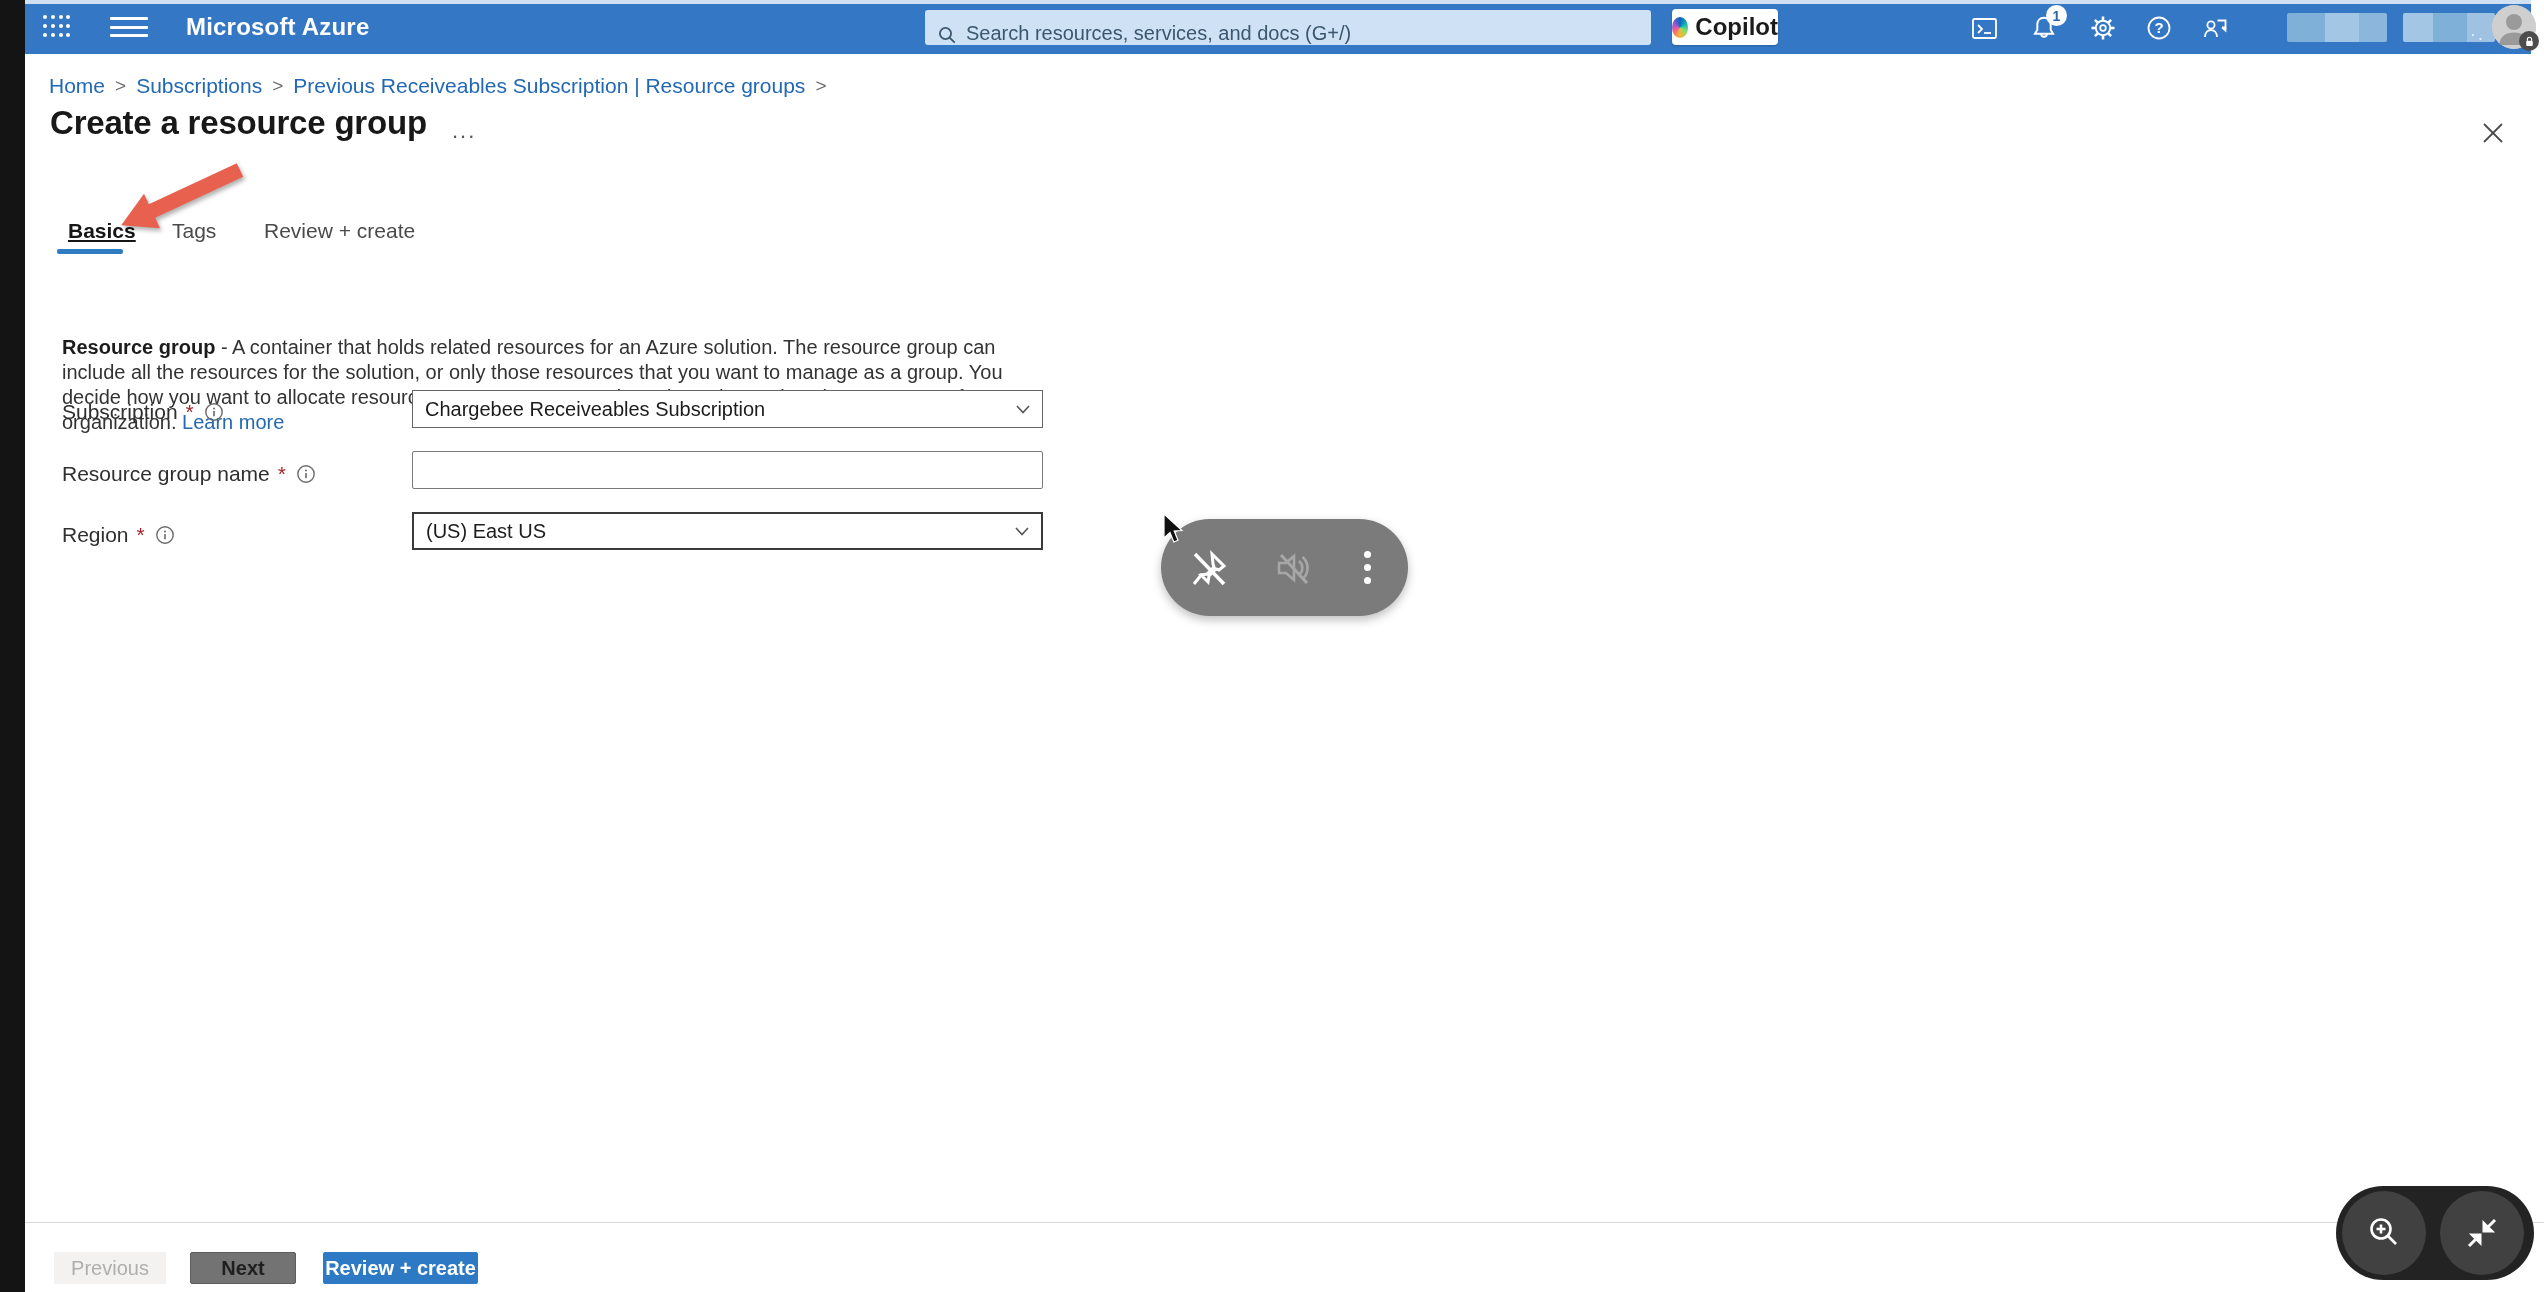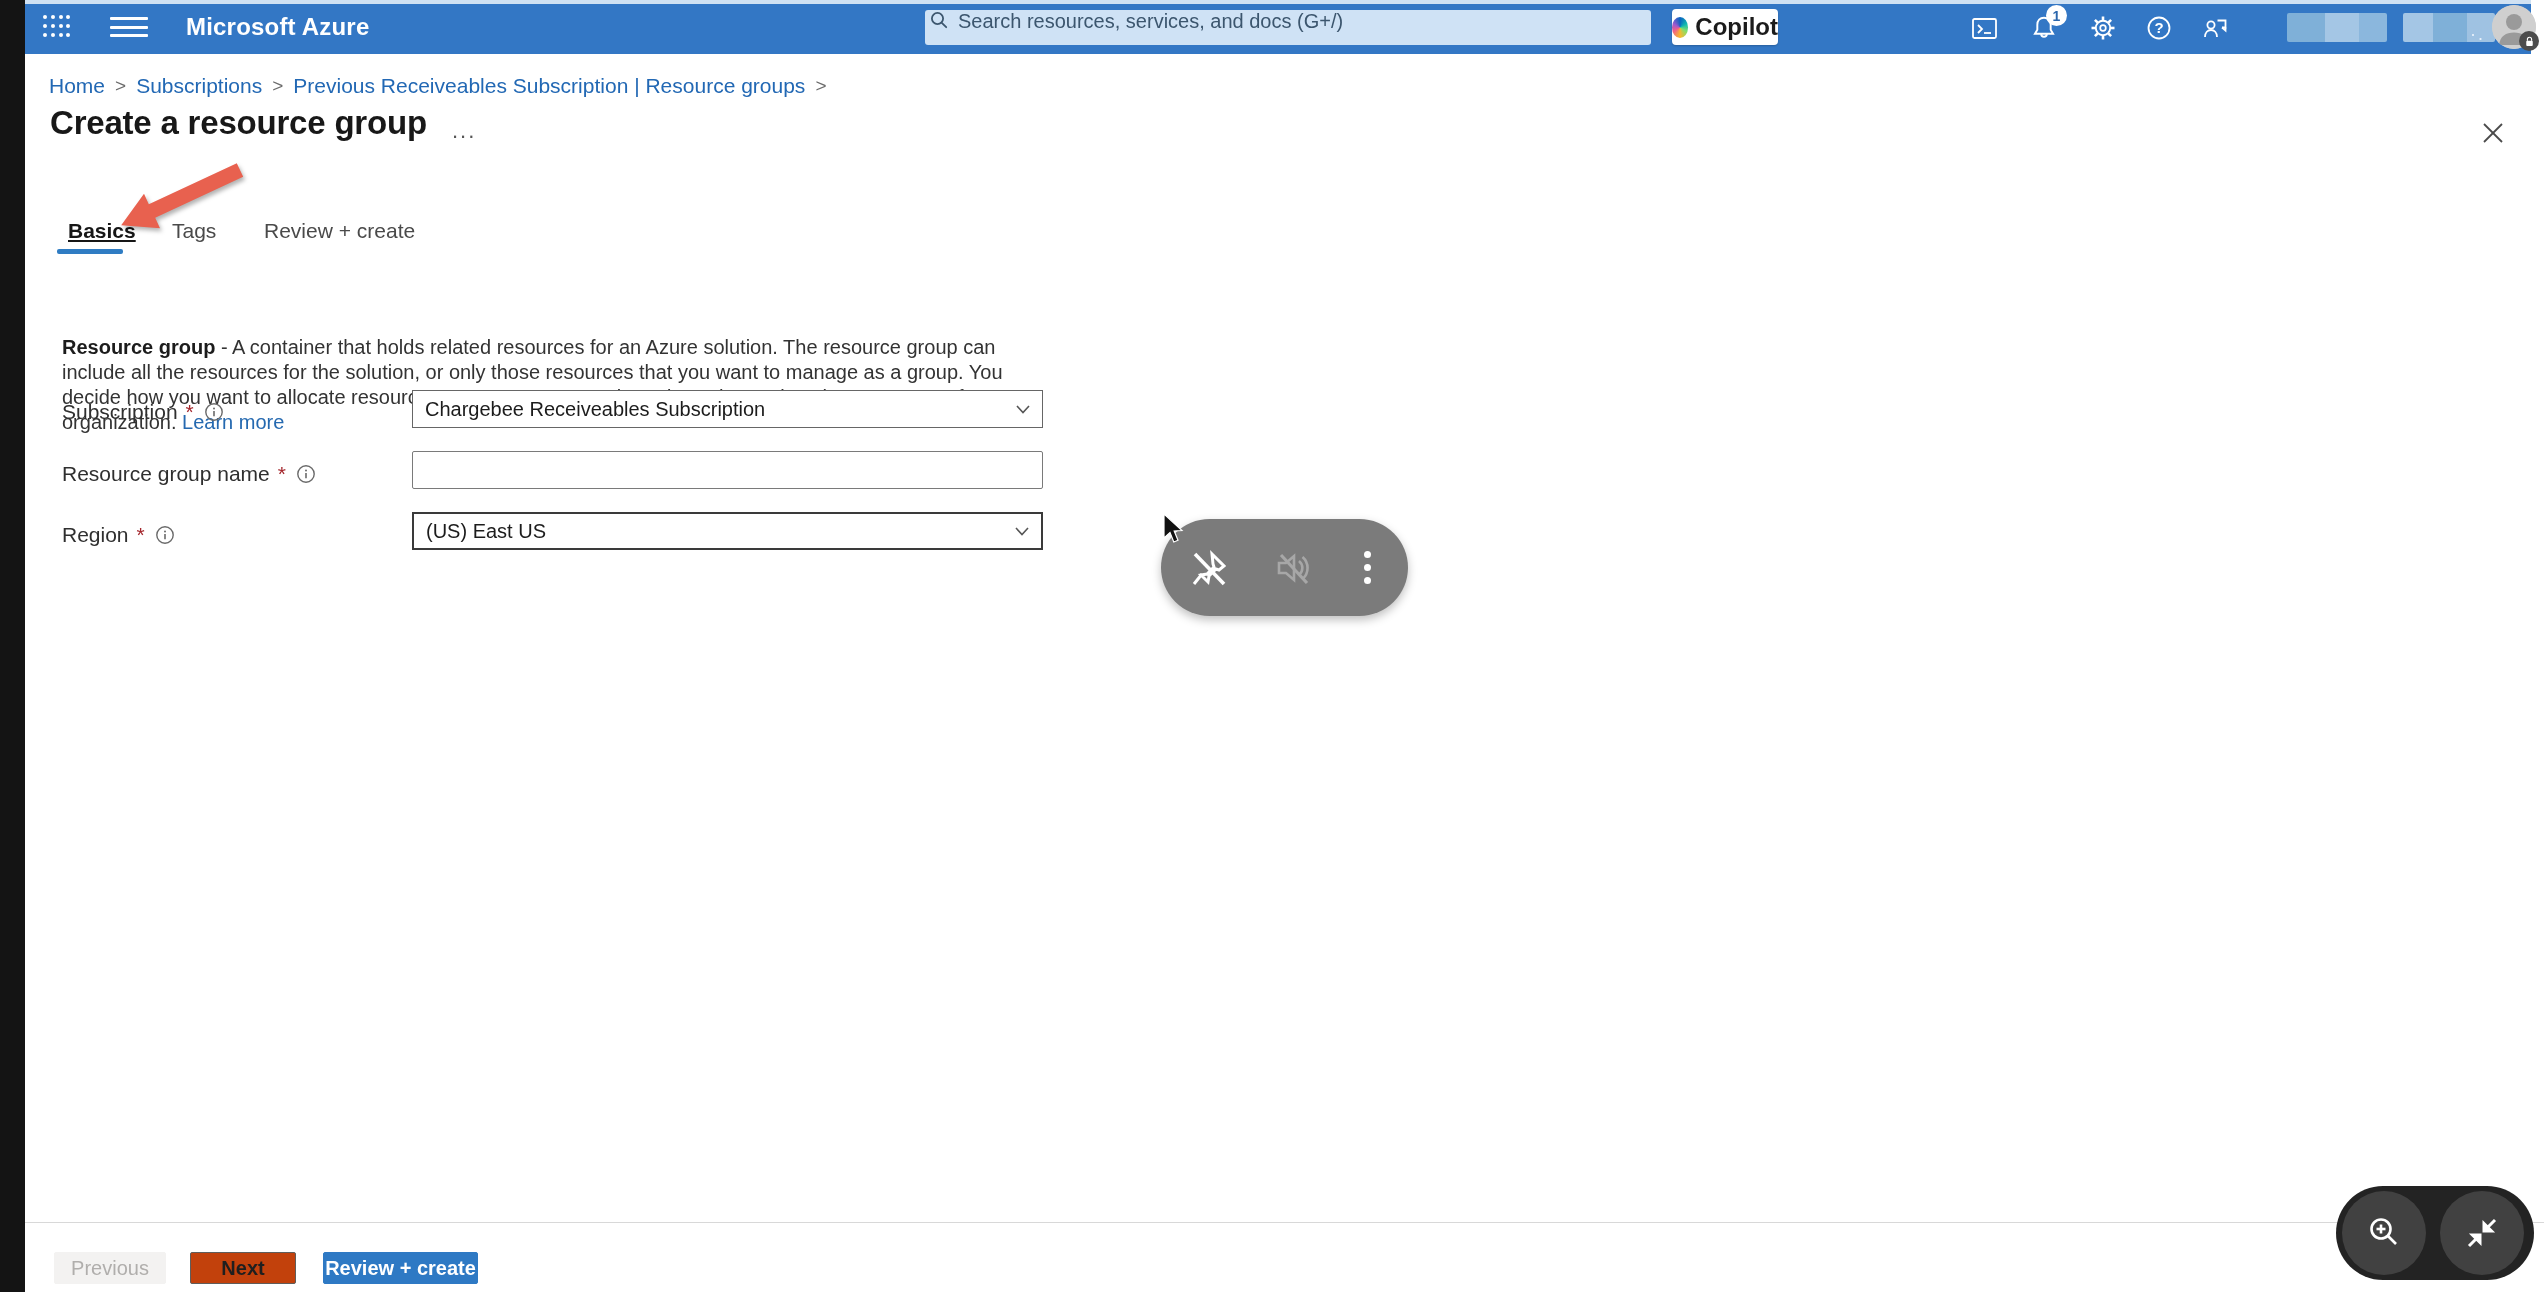--- a/index.html
+++ b/index.html
@@ -12,21 +12,21 @@
 
   
   .topbar { position:absolute; left:25px; top:0; right:13px; height:54px; background:#3377c5; }
   .topbar::before { content:""; position:absolute; left:0; top:0; right:0; height:4px; background:rgba(235,243,250,.85); }
   .waffle { position:absolute; left:18px; top:15px; width:28px; height:24px; display:grid; grid-template-columns:repeat(4,1fr); grid-template-rows:repeat(3,1fr); gap:3px; cursor:pointer; }
   .waffle i { width:4px; height:4px; border-radius:50%; background:#fff; }
   .hamburger { position:absolute; left:85px; top:17px; width:38px; height:20px; display:flex; flex-direction:column; justify-content:space-between; cursor:pointer; }
   .hamburger i { height:3px; background:#fff; border-radius:1px; }
   .brand { position:absolute; left:161px; top:13px; color:#fff; font-size:24px; font-weight:bold; letter-spacing:.2px; white-space:nowrap; }
 
-  .searchbox { position:absolute; left:900px; top:10px; width:726px; height:35px; background:#cfe2f5; border-radius:3px; display:flex; align-items:flex-start; padding:0 4px; }
+  .searchbox { position:absolute; left:900px; top:10px; width:726px; height:35px; background:#cfe2f5; border-radius:3px; display:flex; align-items:flex-end; padding:0 12px; }
   .searchbox svg { flex:0 0 auto; margin-right:9px; }
   .searchbox input { flex:1; border:none; outline:none; background:transparent; font-size:20px; color:#3c566e; font-family:inherit; }
   .searchbox input::placeholder { color:#3c566e; opacity:1; }
 
   .copilot-btn { position:absolute; left:1647px; top:9px; width:106px; height:36px; background:#fff; border-radius:4px; display:flex; align-items:center; justify-content:center; gap:7px; cursor:pointer; box-shadow:0 1px 2px rgba(0,0,0,.2); }
   .copilot-logo { width:21px; height:21px; border-radius:50%; background:conic-gradient(#0b64c0,#0fb9b1,#7ee06e,#f7b92d,#ef5f8a,#9b59d0,#0b64c0); }
   .copilot-btn span { font-size:24px; font-weight:bold; color:#1b1b1b; }
 
   .tb-icon { position:absolute; top:14px; width:28px; height:28px; display:flex; align-items:center; justify-content:center; cursor:pointer; }
   .badge { position:absolute; left:2021px; top:5px; width:21px; height:21px; border-radius:50%; background:#fff; color:#2b66ac; font-size:14px; font-weight:bold; display:flex; align-items:center; justify-content:center; z-index:2; }
@@ -74,21 +74,21 @@
   .rec-pill { position:absolute; left:1161px; top:519px; width:247px; height:97px; border-radius:49px; background:#7b7b7b; box-shadow:0 4px 10px rgba(0,0,0,.25); display:flex; align-items:center; justify-content:space-between; padding:0 26px; z-index:6; }
   .rec-pill .ic { width:46px; height:46px; display:flex; align-items:center; justify-content:center; cursor:pointer; }
   .kebab { display:flex; flex-direction:column; gap:6px; align-items:center; cursor:pointer; width:30px; }
   .kebab i { width:7px; height:7px; border-radius:50%; background:#fff; }
   .cursor-arrow { position:absolute; left:1160px; top:512px; z-index:7; pointer-events:none; }
 
   
   .footer-divider { position:absolute; left:25px; right:0; top:1222px; height:1px; background:#d8d8d8; }
   .btn { position:absolute; top:1252px; height:32px; display:flex; align-items:center; justify-content:center; font-size:20px; font-family:inherit; cursor:pointer; border-radius:2px; }
   .btn-previous { left:54px; width:112px; background:#f3f2f1; color:#b0aeac; border:1px solid #f3f2f1; cursor:default; }
-  .btn-next { left:190px; width:106px; background:#c2410c; color:#1f1f1f; border:1.5px solid #5f5d5b; font-weight:bold; }
+  .btn-next { left:190px; width:106px; background:#737373; color:#1f1f1f; border:1.5px solid #5f5d5b; font-weight:bold; }
   .btn-review { left:323px; width:155px; background:#2e79c4; color:#fff; border:1px solid #2e79c4; font-weight:bold; }
 
   
   .zoom-pill { position:absolute; left:2336px; top:1186px; width:198px; height:94px; border-radius:47px; background:#232323; z-index:8; }
   .zoom-circle { position:absolute; top:5px; width:84px; height:84px; border-radius:50%; background:#414141; display:flex; align-items:center; justify-content:center; cursor:pointer; }
   .zoom-circle.left { left:6px; }
   .zoom-circle.right { left:104px; }
 </style>
 </head>
 <body>

